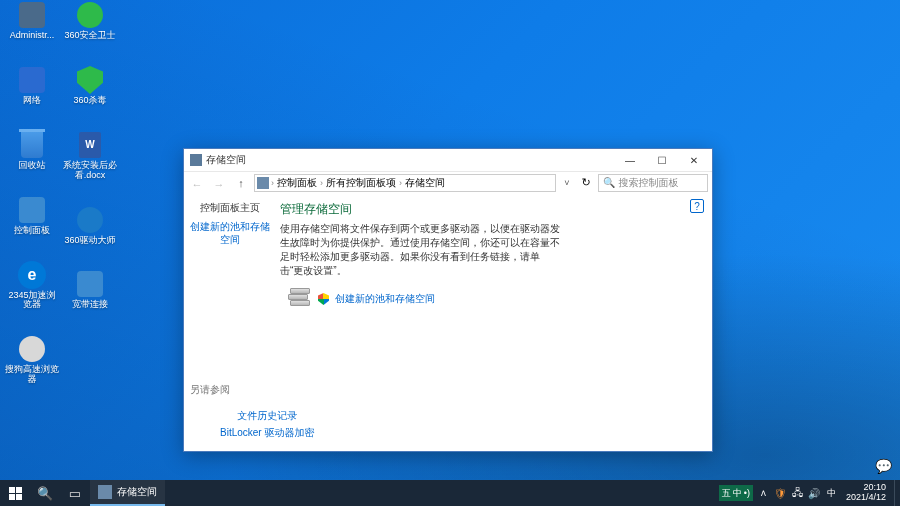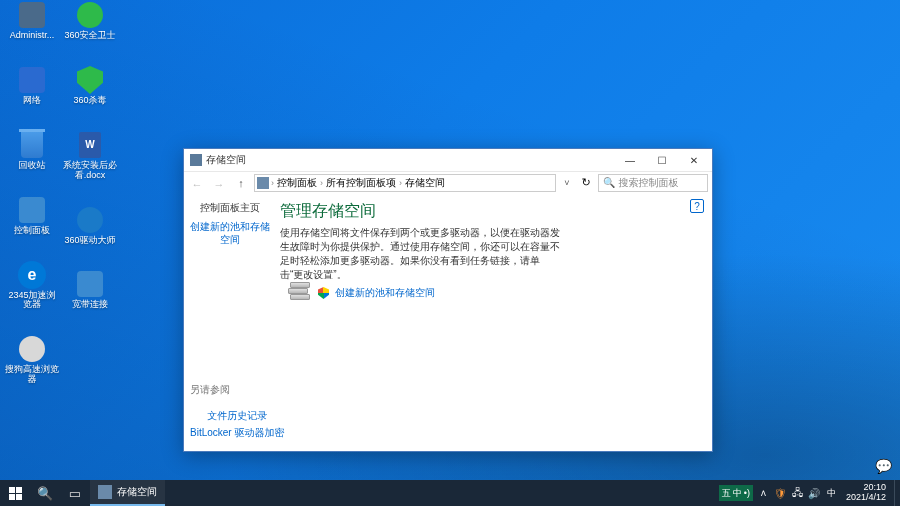--- a/index.html
+++ b/index.html
@@ -60,25 +60,25 @@
 .refresh { width: 16px; text-align: center; cursor: pointer; font-size: 11px; }
 .search { width: 110px; height: 18px; border: 1px solid #ccc; display: flex; align-items: center; padding: 0 4px; font-size: 10px; color: #888; }
 .search .sicon { margin-right: 3px; font-size: 10px; }
 
 .body { flex: 1; display: flex; position: relative; }
 .sidebar { width: 92px; padding: 8px 6px; font-size: 10px; }
 .sidebar a { display: block; color: #0066cc; text-decoration: none; margin-bottom: 6px; cursor: pointer; line-height: 1.3; text-align: center; }
 .sidebar .plain { color: #333; }
 .bottom-links { position: absolute; left: 6px; bottom: 8px; font-size: 10px; }
 .bottom-links .hdr { color: #777; margin-bottom: 12px; }
-.bottom-links a { display: block; color: #0066cc; text-decoration: none; margin-bottom: 4px; cursor: pointer; }
+.bottom-links a { display: block; color: #0066cc; text-decoration: none; margin-bottom: 4px; cursor: pointer; margin-left: 30px; }
 
 .content { flex: 1; padding: 8px 12px 8px 4px; font-size: 10px; position: relative; }
-.content h3 { font-size: 16px; font-weight: normal; color: #0b6a3a; margin-bottom: 4px; }
-.content .desc { color: #333; line-height: 1.4; max-width: 280px; }
+.content h3 { font-size: 12px; font-weight: normal; color: #0b6a3a; margin-bottom: 4px; }
+.content .desc { color: #333; line-height: 1.4; margin-bottom: 10px; max-width: 280px; }
 .action-row { display: flex; align-items: center; gap: 6px; margin-left: 8px; }
 .drives-icon { width: 24px; height: 22px; position: relative; }
 .drives-icon .d { position: absolute; width: 20px; height: 6px; background: linear-gradient(#e0e0e0,#b8b8b8); border: 1px solid #999; border-radius: 1px; }
 .drives-icon .d1 { top: 0; left: 2px; } .drives-icon .d2 { top: 6px; left: 0; } .drives-icon .d3 { top: 12px; left: 2px; }
 .uac { width: 11px; height: 12px; clip-path: polygon(50% 0,100% 20%,100% 65%,50% 100%,0 65%,0 20%); background: conic-gradient(#ffd400 0 25%, #0078d7 25% 50%, #00a850 50% 75%, #e8523a 75% 100%); }
 .action-link { color: #0066cc; cursor: pointer; }
 .help-btn { position: absolute; top: 6px; right: 8px; width: 14px; height: 14px; border: 1px solid #0066cc; border-radius: 2px; color: #0066cc; font-size: 10px; display: flex; align-items: center; justify-content: center; cursor: pointer; }
 
 
 .taskbar {

